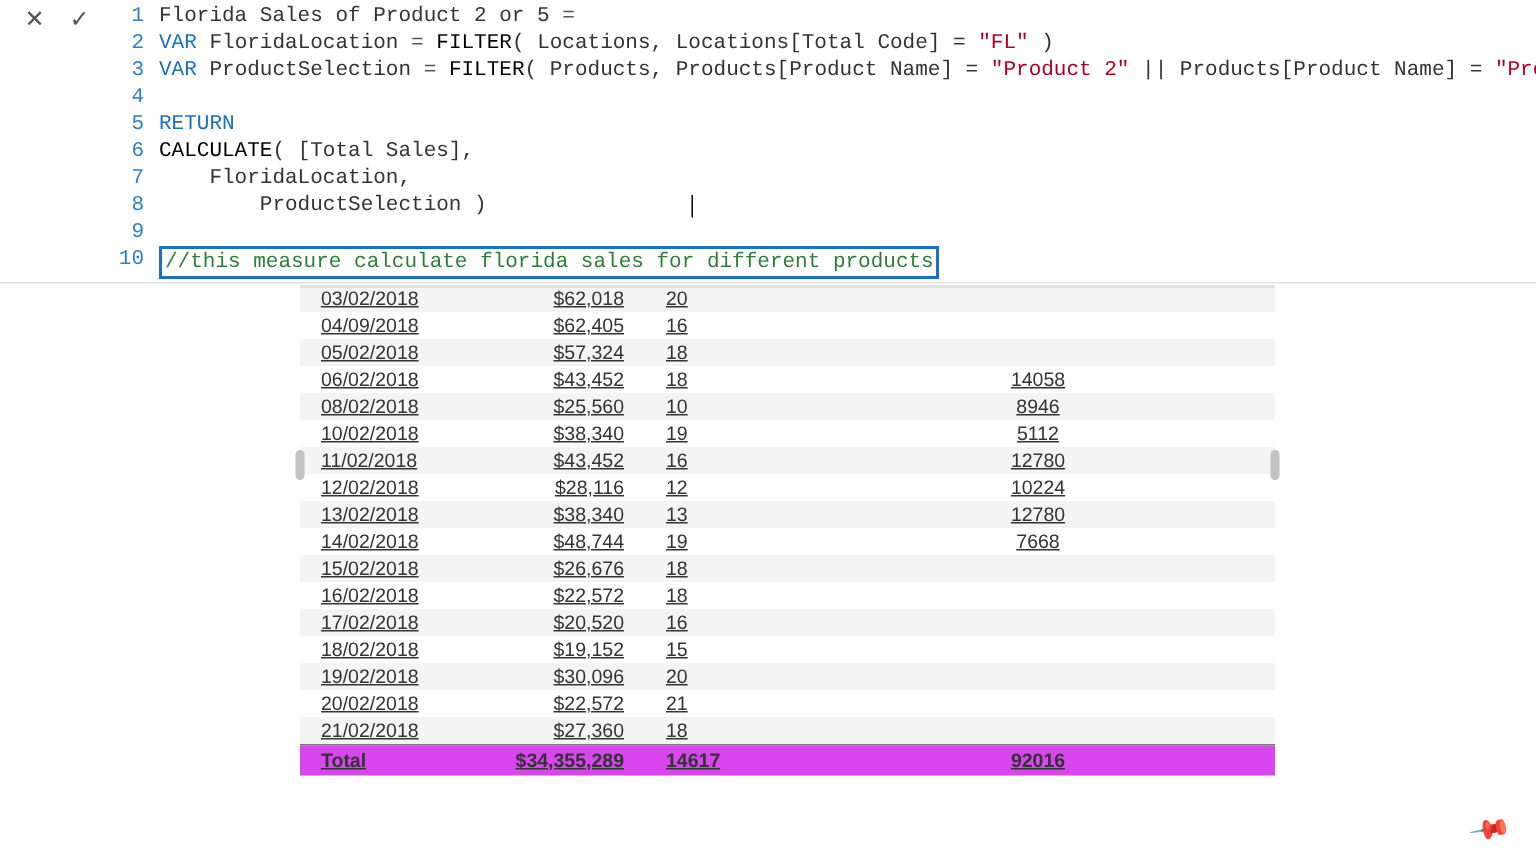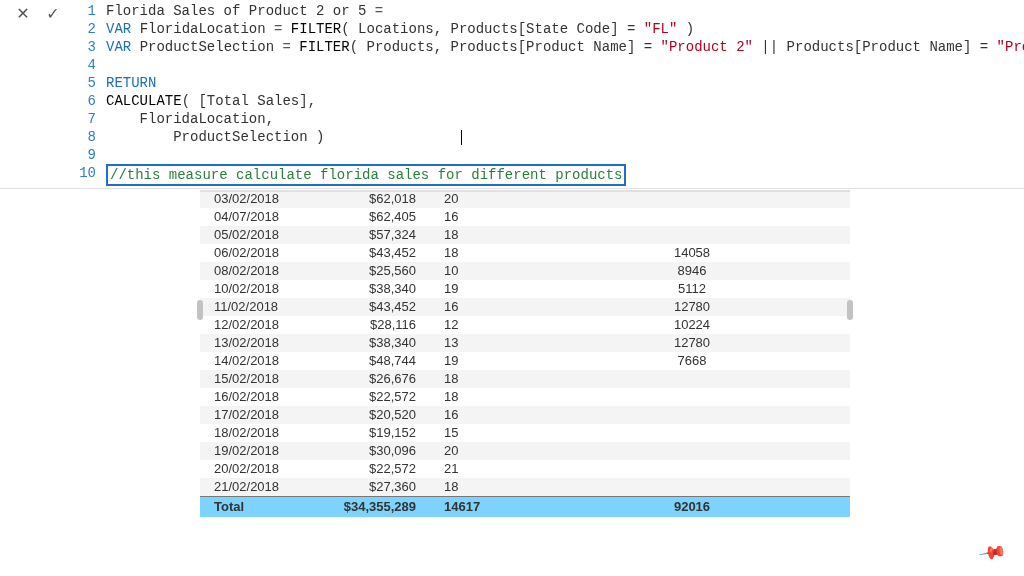--- a/index.html
+++ b/index.html
@@ -19,34 +19,34 @@
   .s-id   { color:#333; }
   .s-str  { color:#B00020; }  
   .s-op   { color:#555; }
   .s-com  { color:#2d7d3c; }  
 
   .comment-box { display:inline-block; border:2px solid #1d6fc9; padding:0 2px; }
 
   .caret { display:inline-block; width:1px; height:15px; background:#000; vertical-align:text-bottom; margin-left:2px; }
 
   
-  .canvas { position:absolute; left:200px; top:190px; width:650px; height:370px; background:#fff; }
+  .canvas { position:absolute; left:200px; top:190px; width:650px; height:370px; background:#fff;text-decoration:underline; }
   .scroll-bar-left  { position:absolute; left:-3px; top:110px; width:6px; height:20px; background:#c2c2c2; border-radius:3px; }
   .scroll-bar-right { position:absolute; right:-3px; top:110px; width:6px; height:20px; background:#c2c2c2; border-radius:3px; }
 
   table { border-collapse:collapse; width:100%; font-size:13px; }
   tbody tr:nth-child(odd)  { background:#f4f4f4; }
   tbody tr:nth-child(even) { background:#ffffff; }
   td { padding:0 14px; height:18px; line-height:18px; }
   td.col-date  { width:120px; text-align:left;  }
   td.col-amt   { width:110px; text-align:right; }
   td.col-qty   { width:120px; text-align:left; padding-right:50px; }
   td.col-extra { text-align:center; padding-right:30px; }
   tr.total-row { font-weight:700; border-top:1px solid #777; }
-  tr.total-row td { background:#7dd3fc; height:20px; }
+  tr.total-row td { background:#d946ef; height:20px; }
 
   .top-fade { position:absolute; top:0; left:0; right:0; height:2px; background:#e0e0e0; }
 
   .pin-icon { position:absolute; right:20px; bottom:12px; color:#4a90d9; font-size:18px; transform:rotate(35deg); }
 </style>
 </head>
 <body>
 
 <div class="formula-bar-row">
   <div class="fb-buttons">
@@ -54,21 +54,21 @@
     <div class="fb-btn">✓</div>
   </div>
   <div class="code-area">
     <div class="code-line">
         <span class="line-no">1</span>
         <span class="line-content"><span class="s-id">Florida Sales of Product 2 or 5 </span><span class="s-op">=</span></span>
       </div>
 
     <div class="code-line">
         <span class="line-no">2</span>
-        <span class="line-content"><span class="s-key">VAR</span> <span class="s-id">FloridaLocation </span><span class="s-op">=</span> <span class="s-func">FILTER</span><span class="s-id">( Locations, Products[State Code] = </span><span class="s-str">"FL"</span><span class="s-id"> )</span></span>
+        <span class="line-content"><span class="s-key">VAR</span> <span class="s-id">FloridaLocation </span><span class="s-op">=</span> <span class="s-func">FILTER</span><span class="s-id">( Locations, Locations[Total Code] = </span><span class="s-str">"FL"</span><span class="s-id"> )</span></span>
       </div>
 
     <div class="code-line">
         <span class="line-no">3</span>
         <span class="line-content"><span class="s-key">VAR</span> <span class="s-id">ProductSelection </span><span class="s-op">=</span> <span class="s-func">FILTER</span><span class="s-id">( Products, Products[Product Name] = </span><span class="s-str">"Product 2"</span><span class="s-id"> || Products[Product Name] = </span><span class="s-str">"Product 5"</span></span>
       </div>
 
     <div class="code-line">
         <span class="line-no">4</span>
         <span class="line-content">&nbsp;</span>
@@ -112,21 +112,21 @@
   <div class="scroll-bar-right"></div>
   <table>
     <tbody id="tbl-body">
         <tr>
           <td class="col-date">03/02/2018</td>
           <td class="col-amt">$62,018</td>
           <td class="col-qty">20</td>
           <td class="col-extra"></td>
         </tr>
         <tr>
-          <td class="col-date">04/07/2018</td>
+          <td class="col-date">04/09/2018</td>
           <td class="col-amt">$62,405</td>
           <td class="col-qty">16</td>
           <td class="col-extra"></td>
         </tr>
         <tr>
           <td class="col-date">05/02/2018</td>
           <td class="col-amt">$57,324</td>
           <td class="col-qty">18</td>
           <td class="col-extra"></td>
         </tr>

